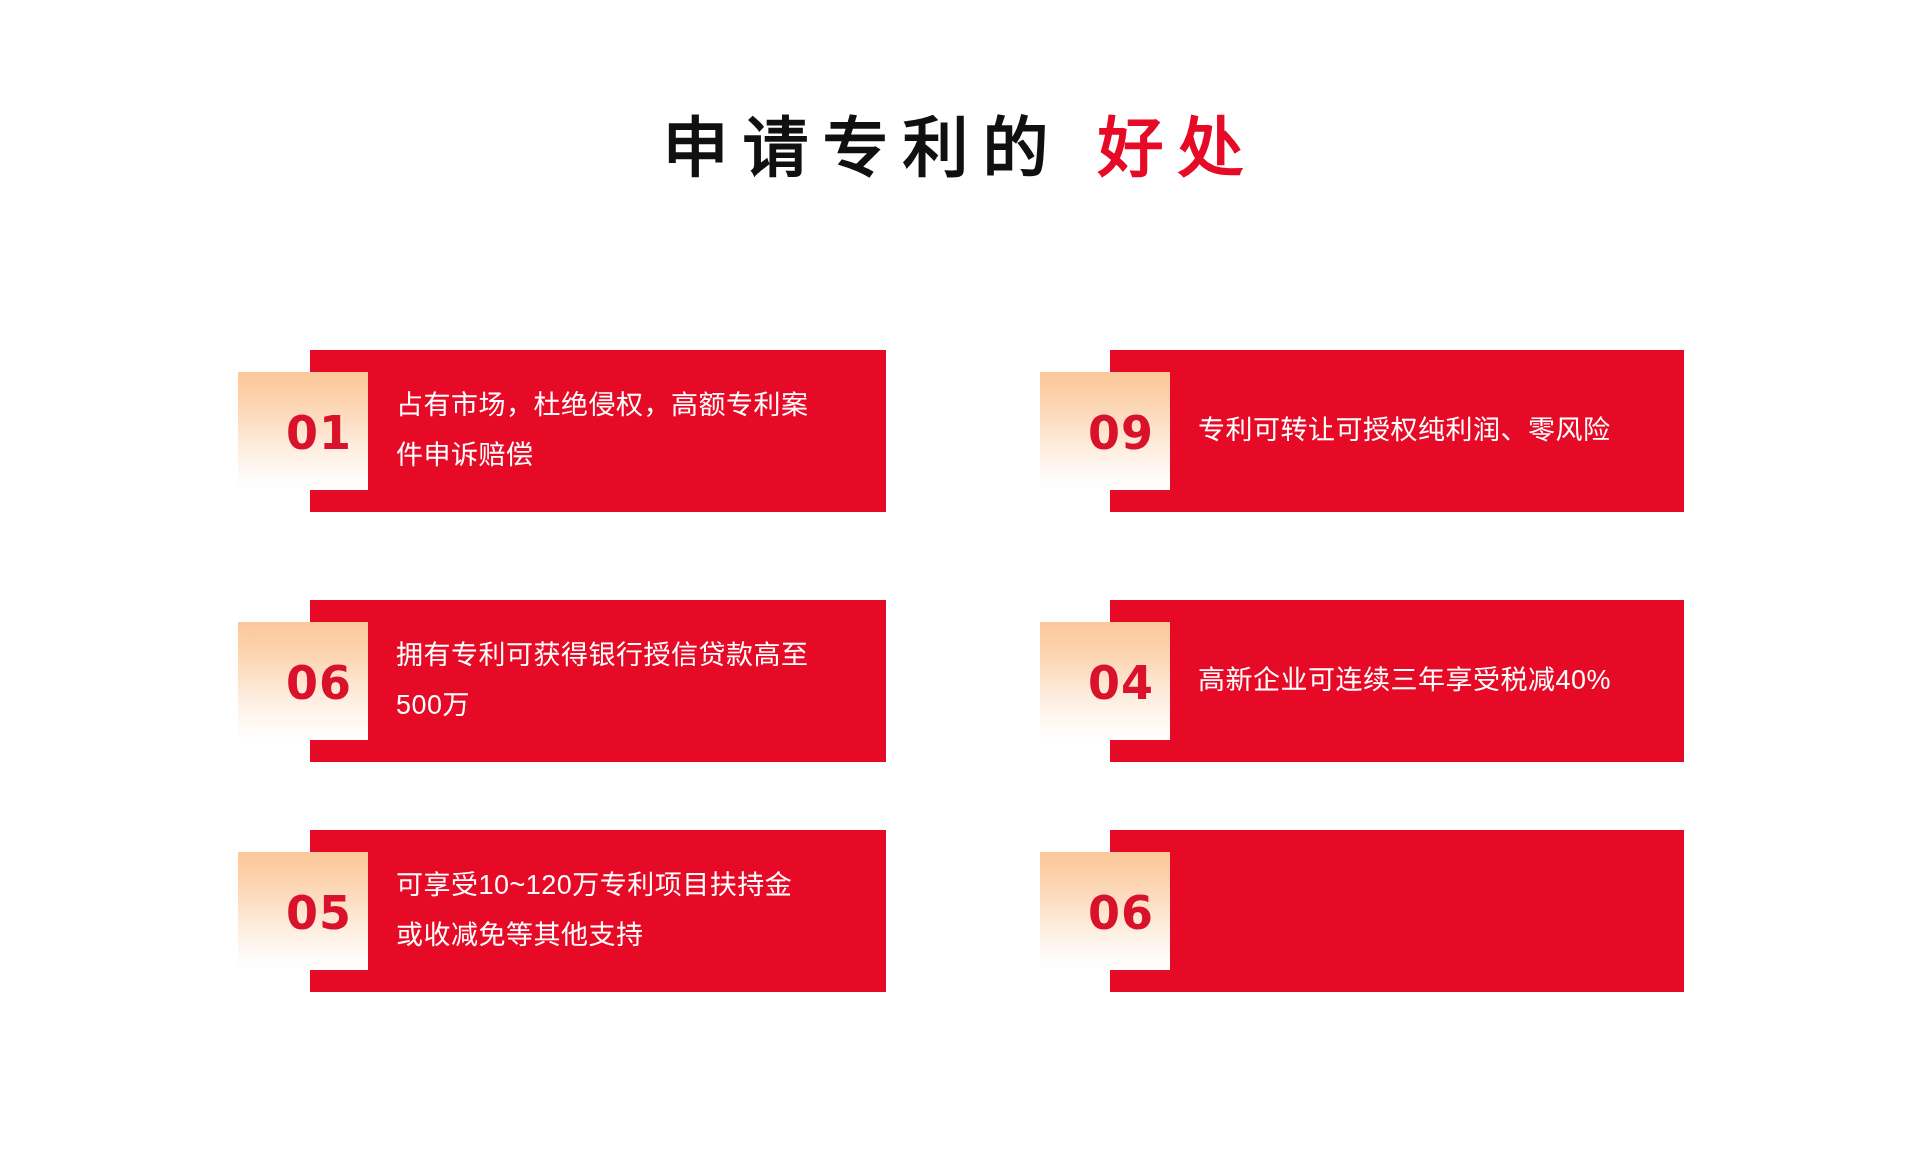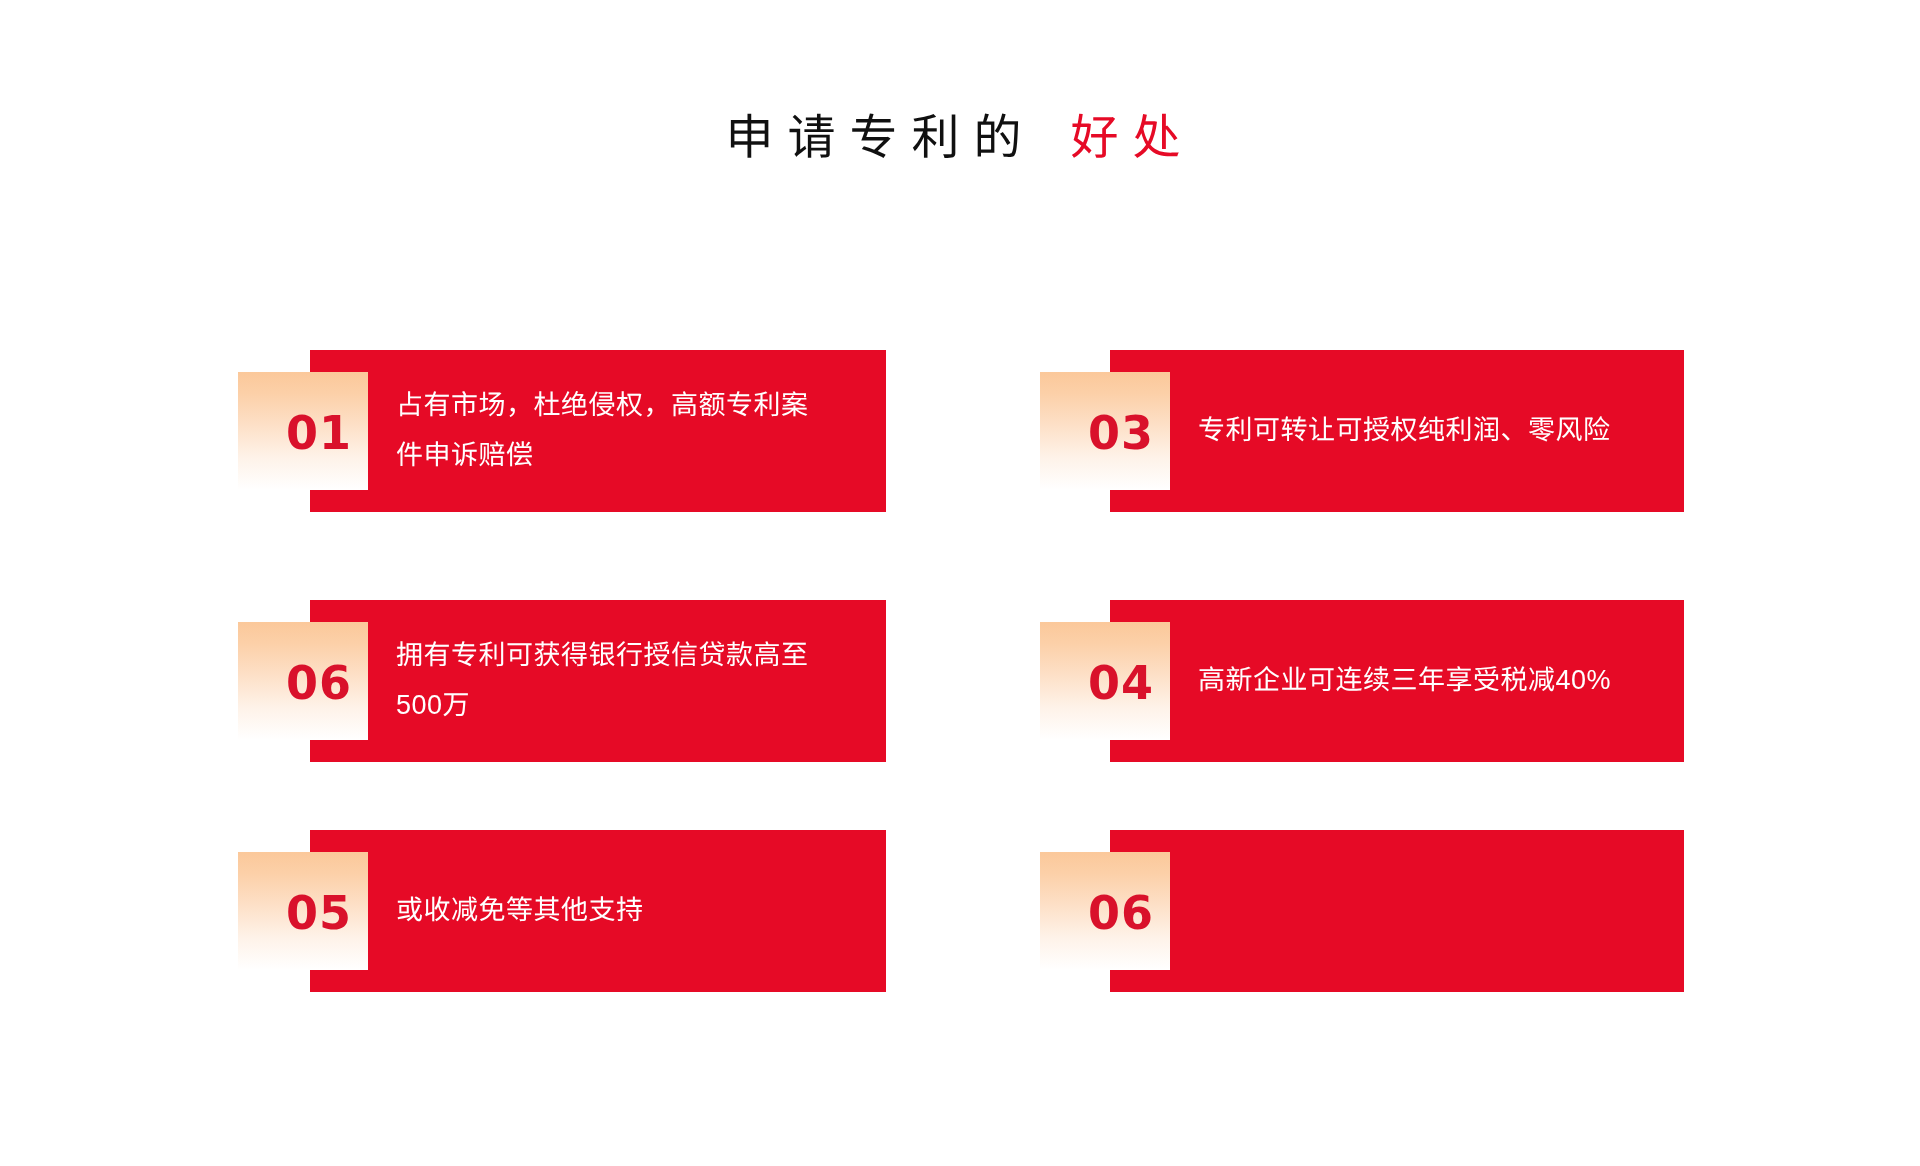--- a/index.html
+++ b/index.html
@@ -24,22 +24,22 @@
   .title-block {
     position: absolute;
     left: 0;
     top: 112px;
     width: 1920px;
     text-align: center;
     white-space: nowrap;
   }
   .title-text {
     display: inline-block;
-    font-size: 48px;
-    font-weight: 400;
+    font-size: 66px;
+    font-weight: 700;
     line-height: 1.1;
     letter-spacing: 14px;
     vertical-align: baseline;
   }
   .title-main { color: #101010; }
   .title-accent { color: #E60A26; margin-left: 35px; }
 
   
   .cards {
     position: absolute;
@@ -144,21 +144,21 @@
       </div>
       <div class="card-text">
         <span class="line">占有市场，杜绝侵权，高额专利案</span>
         <span class="line">件申诉赔偿</span>
       </div>
     </div>
 
     <div class="card col-right row-1">
       <div class="card-bar"></div>
       <div class="card-badge">
-        <span class="badge-number">03</span>
+        <span class="badge-number">09</span>
       </div>
       <div class="card-text">
         <span class="line">专利可转让可授权纯利润、零风险</span>
       </div>
     </div>
 
     <div class="card col-left row-2">
       <div class="card-bar"></div>
       <div class="card-badge">
         <span class="badge-number">06</span>
@@ -178,20 +178,21 @@
         <span class="line">高新企业可连续三年享受税减40%</span>
       </div>
     </div>
 
     <div class="card col-left row-3">
       <div class="card-bar"></div>
       <div class="card-badge">
         <span class="badge-number">05</span>
       </div>
       <div class="card-text">
+        <span class="line">可享受10~120万专利项目扶持金</span>
         <span class="line">或收减免等其他支持</span>
       </div>
     </div>
 
     <div class="card col-right row-3">
       <div class="card-bar"></div>
       <div class="card-badge">
         <span class="badge-number">06</span>
       </div>
     </div>

